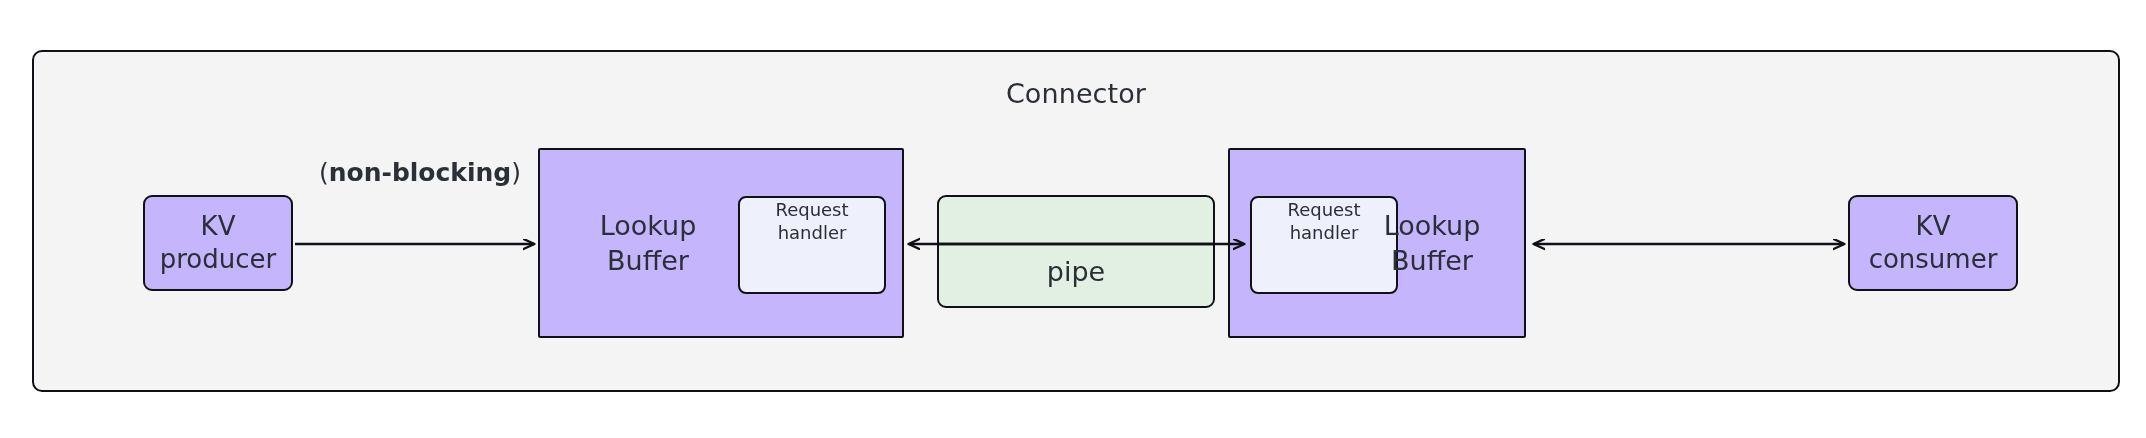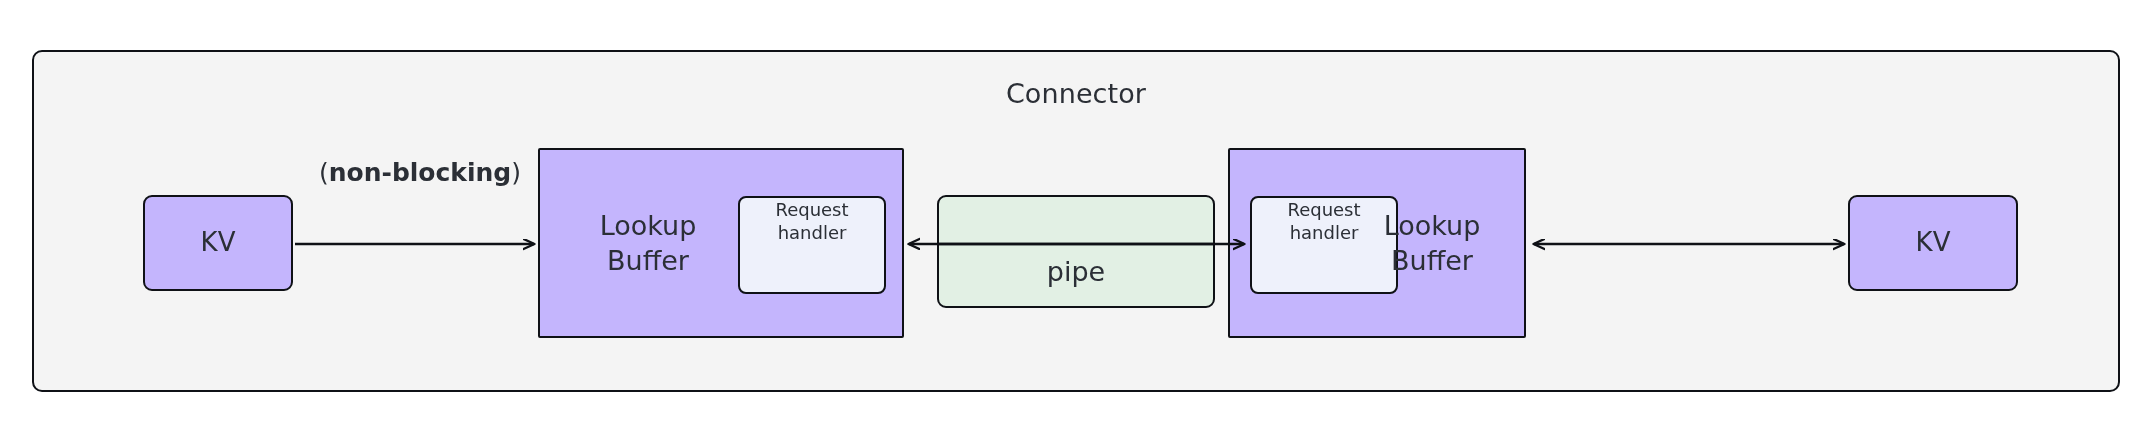--- a/index.html
+++ b/index.html
@@ -171,20 +171,21 @@
 
 <div id="canvas">
 
   <div class="connector-box">
     <div class="connector-title">Connector</div>
   </div>
 
   <div class="node endpoint" id="kv-producer">
     <span class="lines">
       <span>KV</span>
+      <span>producer</span>
     </span>
   </div>
 
   <div class="node lookup-buffer" id="lookup-buffer-left">
     <span class="lb-label">
       <span style="display:block">Lookup</span>
       <span style="display:block">Buffer</span>
     </span>
     <div class="request-handler">
       <span class="lines">
@@ -207,20 +208,21 @@
     </div>
     <span class="lb-label">
       <span style="display:block">Lookup</span>
       <span style="display:block">Buffer</span>
     </span>
   </div>
 
   <div class="node endpoint" id="kv-consumer">
     <span class="lines">
       <span>KV</span>
+      <span>consumer</span>
     </span>
   </div>
 
   <svg id="arrows" viewBox="0 0 2146 438">
     <defs>
       <marker id="ah-end" markerWidth="13" markerHeight="13" refX="11" refY="5.5" orient="auto" markerUnits="userSpaceOnUse">
         <path d="M0.5,0.5 L11.5,5.5 L0.5,10.5" fill="none" stroke="#0f1116" stroke-width="2.4" stroke-linecap="round" stroke-linejoin="round"></path>
       </marker>
       <marker id="ah-start" markerWidth="13" markerHeight="13" refX="2" refY="5.5" orient="auto" markerUnits="userSpaceOnUse">
         <path d="M12.5,0.5 L1.5,5.5 L12.5,10.5" fill="none" stroke="#0f1116" stroke-width="2.4" stroke-linecap="round" stroke-linejoin="round"></path>

